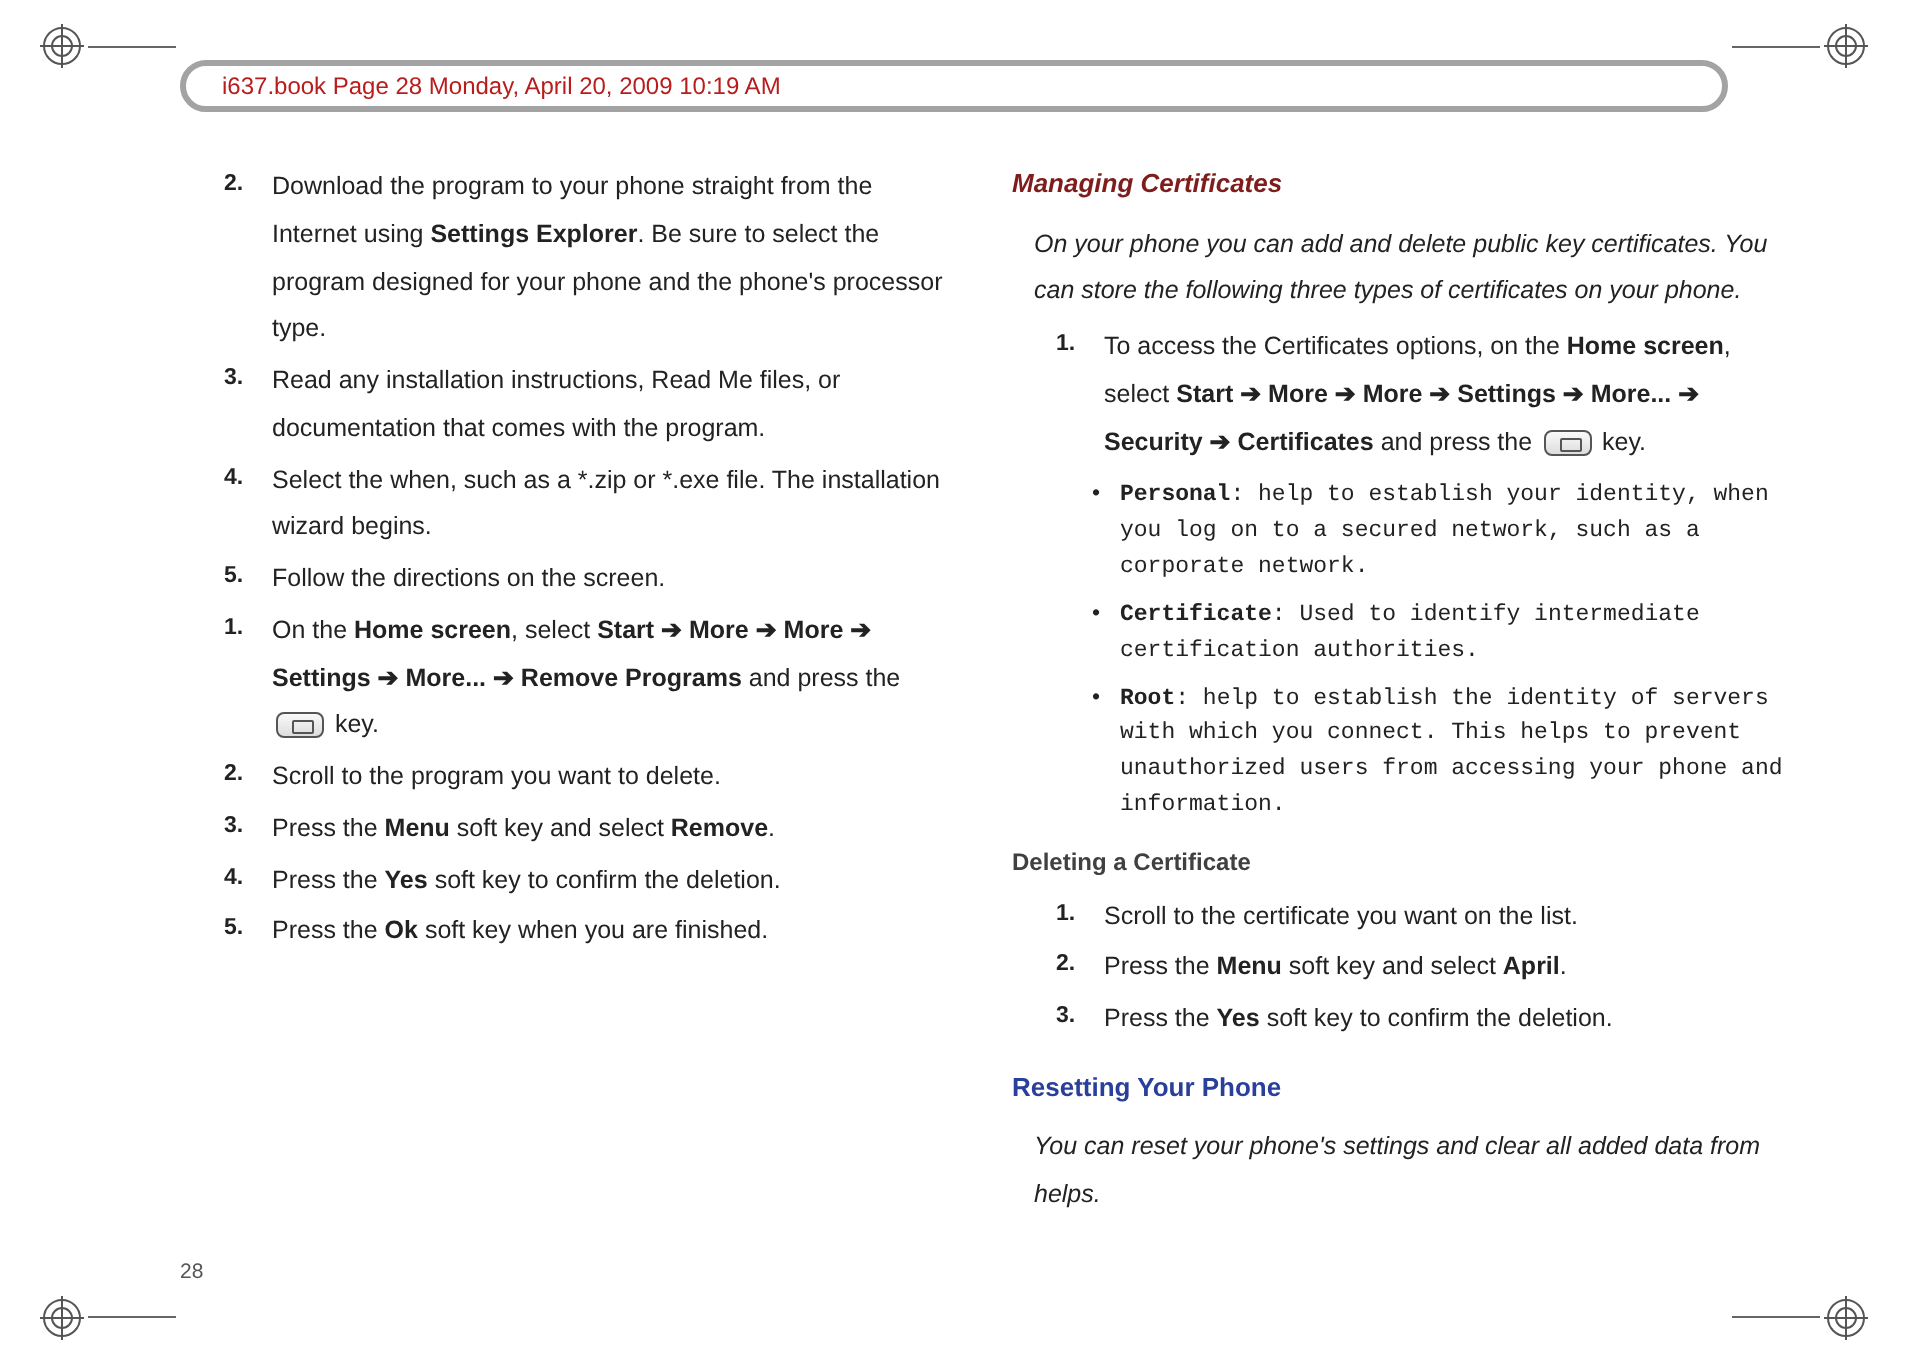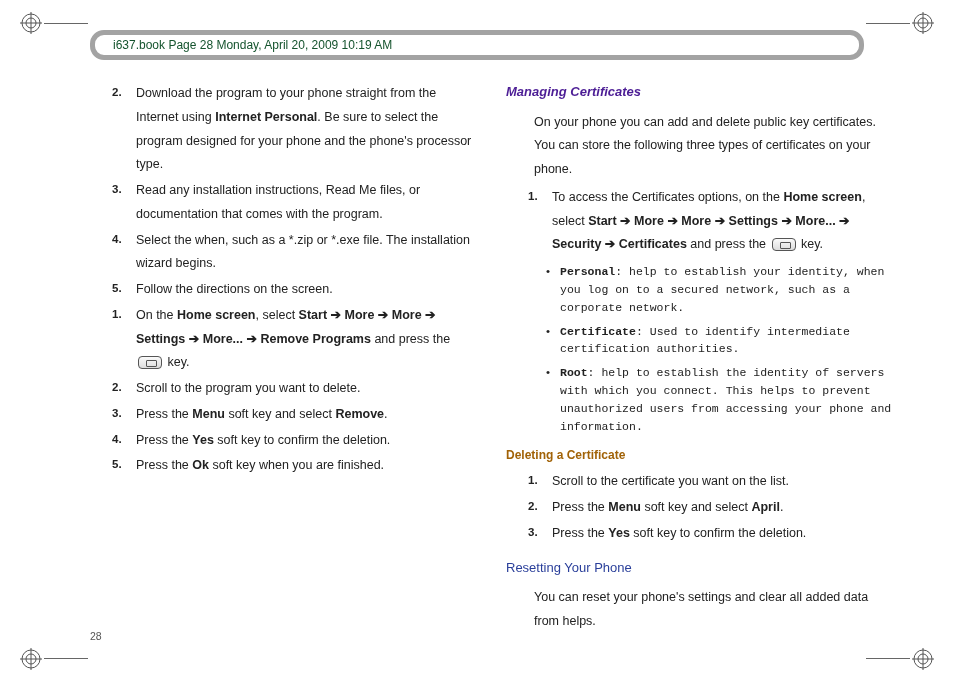--- a/index.html
+++ b/index.html
@@ -22,25 +22,25 @@
   .crop-bl { bottom: 12px; left: 20px; }
   .crop-br { bottom: 12px; right: 20px; }
   .crop-line-h {
     position: absolute;
     height: 1px;
     background: #666;
   }
   .header-caption {
     position: absolute;
     top: 30px; left: 90px; right: 90px;
-    border: 5px solid #a3a3a3;
+    border: 3px solid #a3a3a3;
     border-radius: 14px;
     padding: 3px 18px;
     font-size: 12px;
-    color: #14532d;
+    color: #b91c1c;
     background: #fff;
   }
   .content {
     position: absolute;
     top: 80px;
     left: 90px;
     right: 60px;
     bottom: 55px;
     display: flex;
     gap: 28px;
@@ -51,24 +51,24 @@
     line-height: 1.9;
     color: #222;
   }
   .numitem { display: flex; margin: 2px 0 2px 22px; }
   .numitem .num { font-weight: bold; width: 24px; flex: 0 0 24px; font-size: 11.5px; }
   .numitem .body { flex: 1; }
   .indent { margin-left: 46px; margin-top: 2px; }
   .bulitem { display:flex; margin-left: 40px; font-size: 11.5px; line-height: 1.55; margin-top:6px; margin-bottom:2px;}
   .bulitem .dot { width: 14px; flex: 0 0 14px; }
   .bulitem .body { flex:1;font-family:Liberation Mono, monospace; }
-  .h-italic { font-style: italic; font-weight: bold; color: #4c1d95; font-size: 13px; margin: 10px 0 6px 0; }
-  .h-blue { font-weight: normal; color: #2a3f9a; font-size: 13px; margin: 10px 0 6px 0; }
-  .h-sub { font-weight: bold; color: #a16207; font-size: 12px; margin: 8px 0 4px 0; }
-  .para-col2 { margin: 2px 0 4px 28px; }
+  .h-italic { font-style: italic; font-weight: bold; color: #7f1d1d; font-size: 13px; margin: 10px 0 6px 0; }
+  .h-blue { font-weight: bold; color: #2a3f9a; font-size: 13px; margin: 10px 0 6px 0; }
+  .h-sub { font-weight: bold; color: #404040; font-size: 12px; margin: 8px 0 4px 0; }
+  .para-col2 { margin: 2px 0 4px 11px; font-style: italic; }
   b { font-weight: bold; }
   .keyicon {
     display: inline-block;
     vertical-align: -3px;
     width: 24px; height: 13px;
     border: 1px solid #555;
     border-radius: 4px;
     background: linear-gradient(#fafafa,#ddd);
     position: relative;
     margin: 0 2px;
@@ -124,21 +124,21 @@
 <div class="crop-line-h" style="bottom:23px; right:44px; width:44px;"></div>
 
 <div class="header-caption">i637.book  Page 28  Monday, April 20, 2009  10:19 AM</div>
 
 <div class="content">
   <div class="col">
 
     <div class="numitem">
       <span class="num">2.</span>
       <span class="body">
-        <span>Download the program to your phone straight from the Internet using </span><b>Internet Personal</b><span>. Be sure to select the program designed for your phone and the phone's processor type.</span>
+        <span>Download the program to your phone straight from the Internet using </span><b>Settings Explorer</b><span>. Be sure to select the program designed for your phone and the phone's processor type.</span>
       </span>
     </div>
 
     <div class="numitem">
       <span class="num">3.</span>
       <span class="body">Read any installation instructions, Read Me files, or documentation that comes with the program.</span>
     </div>
 
     <div class="numitem">
       <span class="num">4.</span>

